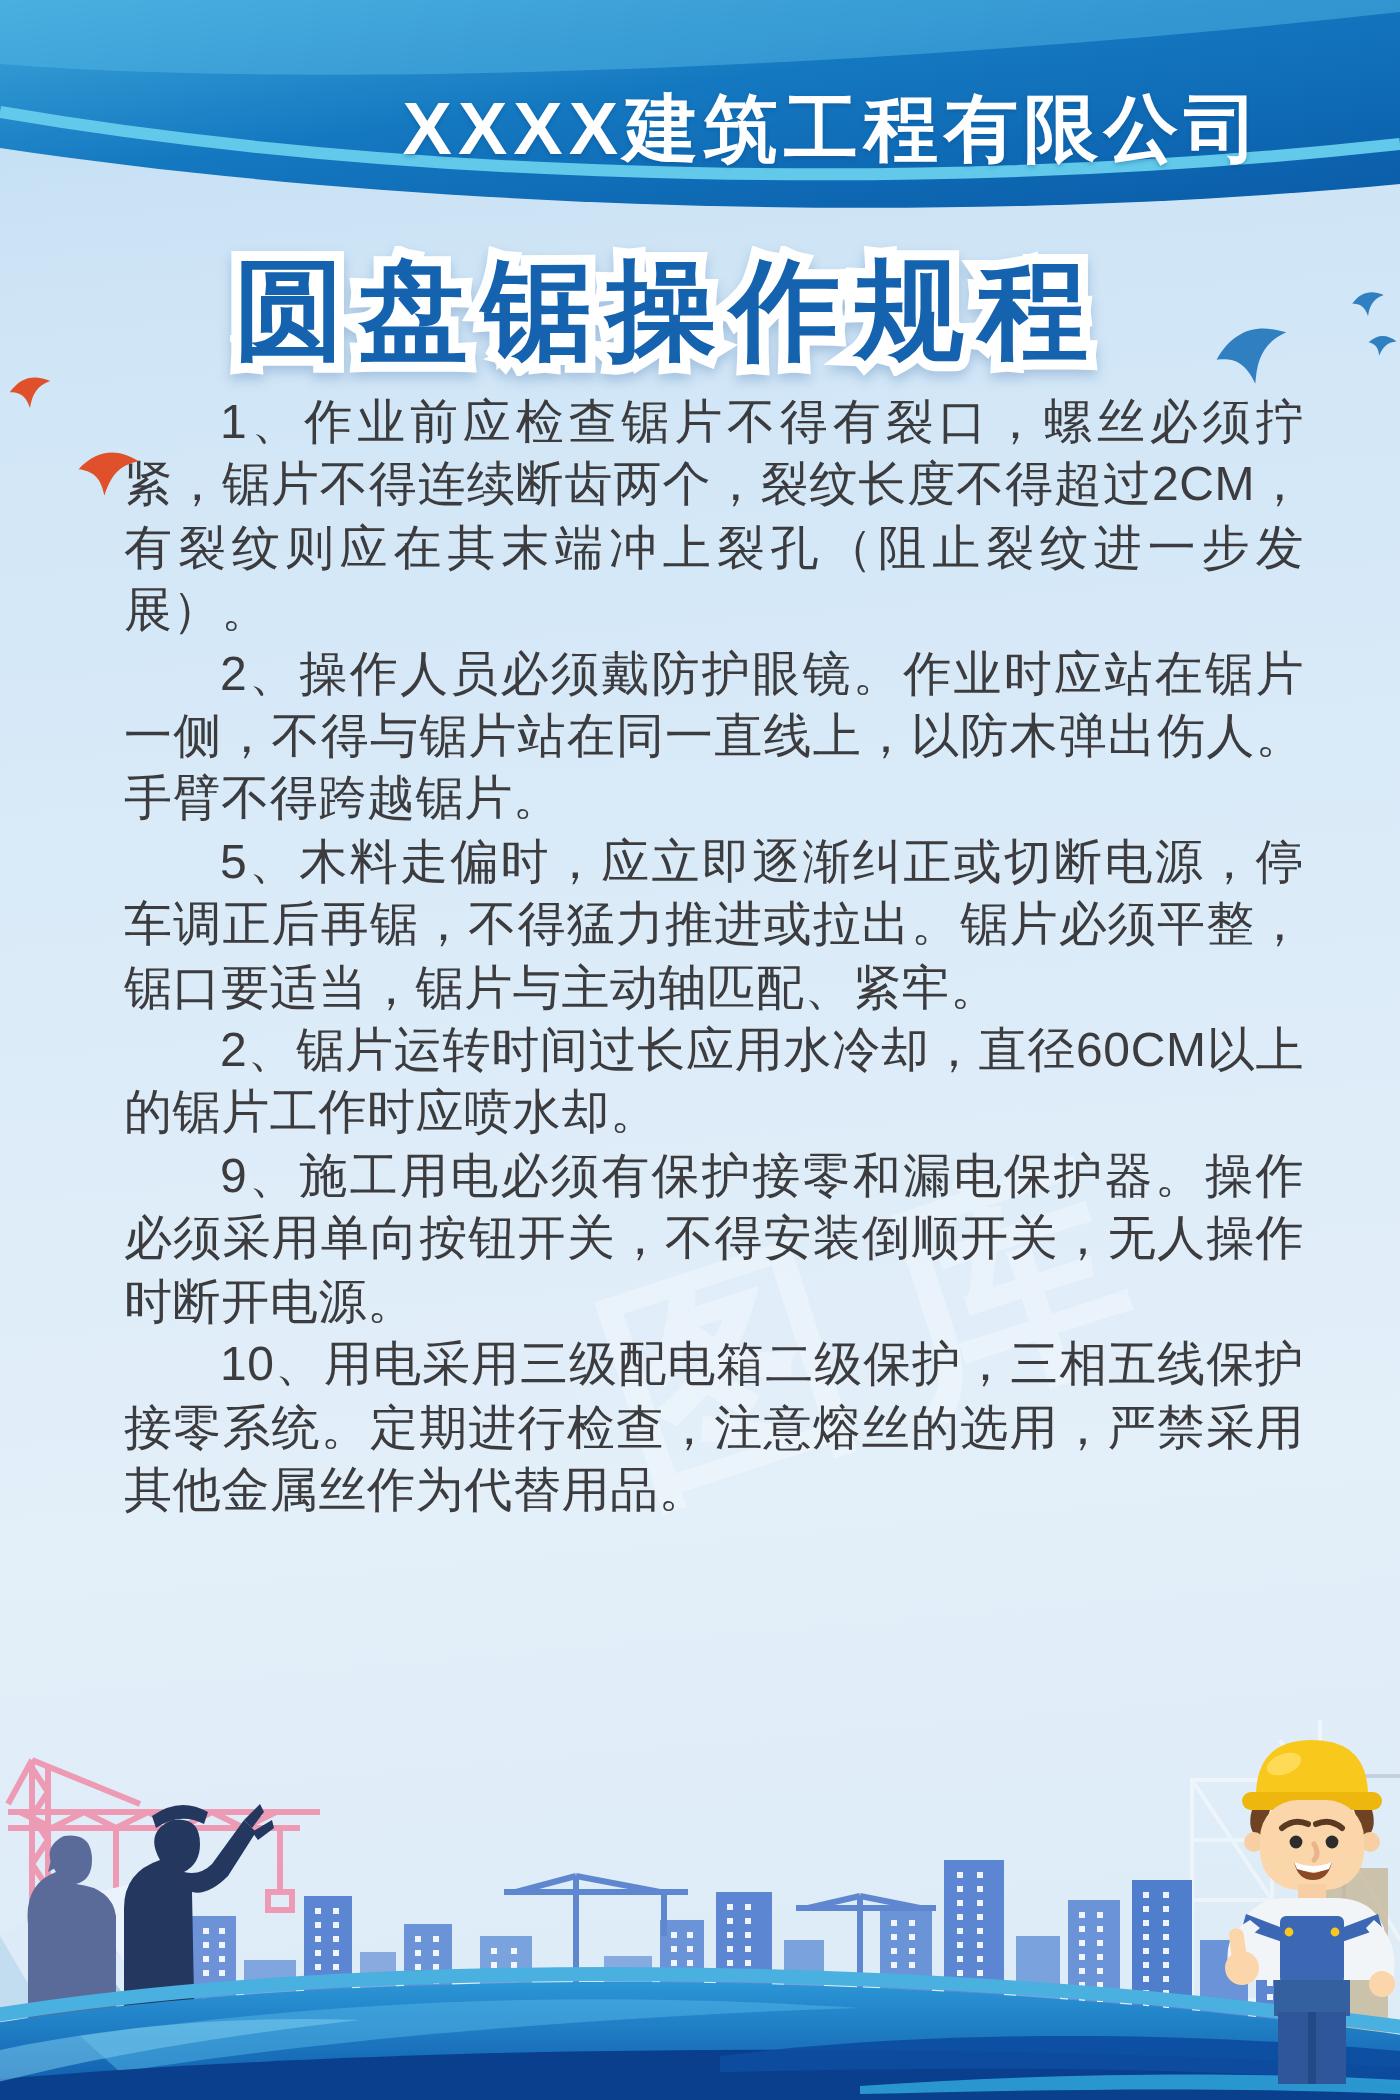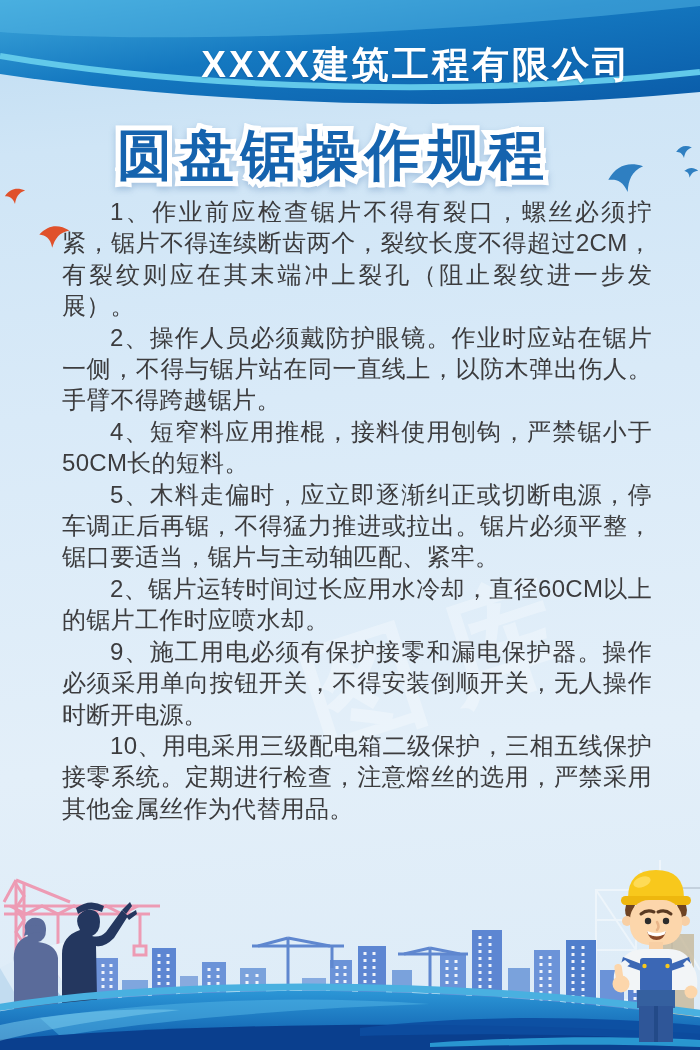--- a/index.html
+++ b/index.html
@@ -79,21 +79,20 @@
   <svg class="bird" style="left:672px;top:144px;" width="24" height="14" viewBox="0 0 20 16">
     <path d="M1 9 C6 2 12 1 19 4 C13 6 11 10 10 16 C8 10 5 9 1 9 Z" fill="#2f7fc1"></path>
   </svg>
   <svg class="bird" style="left:680px;top:166px;transform:rotate(14deg);" width="22" height="12" viewBox="0 0 20 16">
     <path d="M1 9 C6 2 12 1 19 4 C13 6 11 10 10 16 C8 10 5 9 1 9 Z" fill="#2f7fc1"></path>
   </svg>
 
   <div class="rules">
     <p>1、作业前应检查锯片不得有裂口，螺丝必须拧紧，锯片不得连续断齿两个，裂纹长度不得超过2CM，有裂纹则应在其末端冲上裂孔（阻止裂纹进一步发展）。</p>
     <p>2、操作人员必须戴防护眼镜。作业时应站在锯片一侧，不得与锯片站在同一直线上，以防木弹出伤人。手臂不得跨越锯片。</p>
-    <p>4、短窄料应用推棍，接料使用刨钩，严禁锯小于50CM长的短料。</p>
     <p>5、木料走偏时，应立即逐渐纠正或切断电源，停车调正后再锯，不得猛力推进或拉出。锯片必须平整，锯口要适当，锯片与主动轴匹配、紧牢。</p>
     <p>2、锯片运转时间过长应用水冷却，直径60CM以上的锯片工作时应喷水却。</p>
     <p>9、施工用电必须有保护接零和漏电保护器。操作必须采用单向按钮开关，不得安装倒顺开关，无人操作时断开电源。</p>
     <p>10、用电采用三级配电箱二级保护，三相五线保护接零系统。定期进行检查，注意熔丝的选用，严禁采用其他金属丝作为代替用品。</p>
   </div>
 
   <svg class="scene" width="700" height="200" viewBox="0 0 700 200" aria-hidden="true">
     <defs>
       <linearGradient id="wg" x1="0" y1="0" x2="0" y2="1">
         <stop offset="0" stop-color="#2b96d6"></stop>

